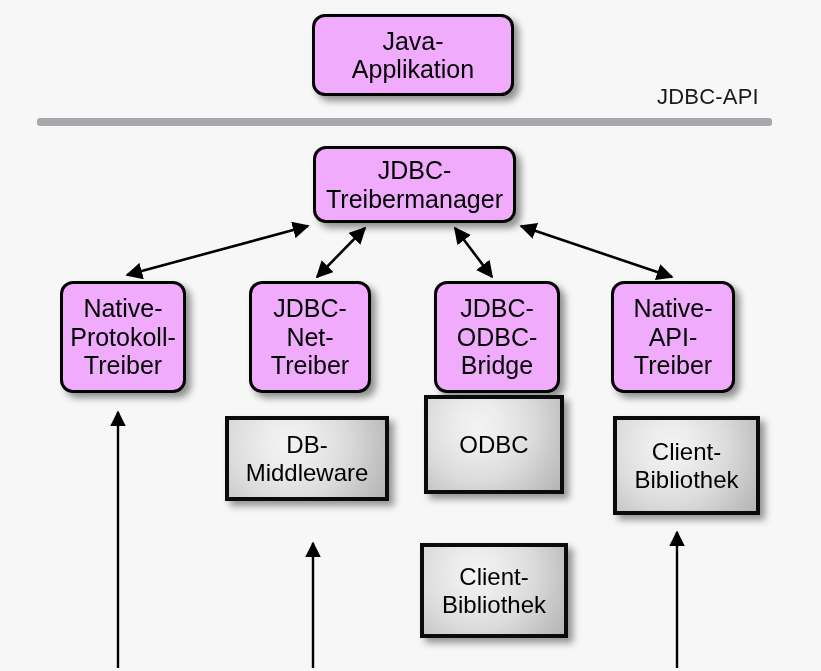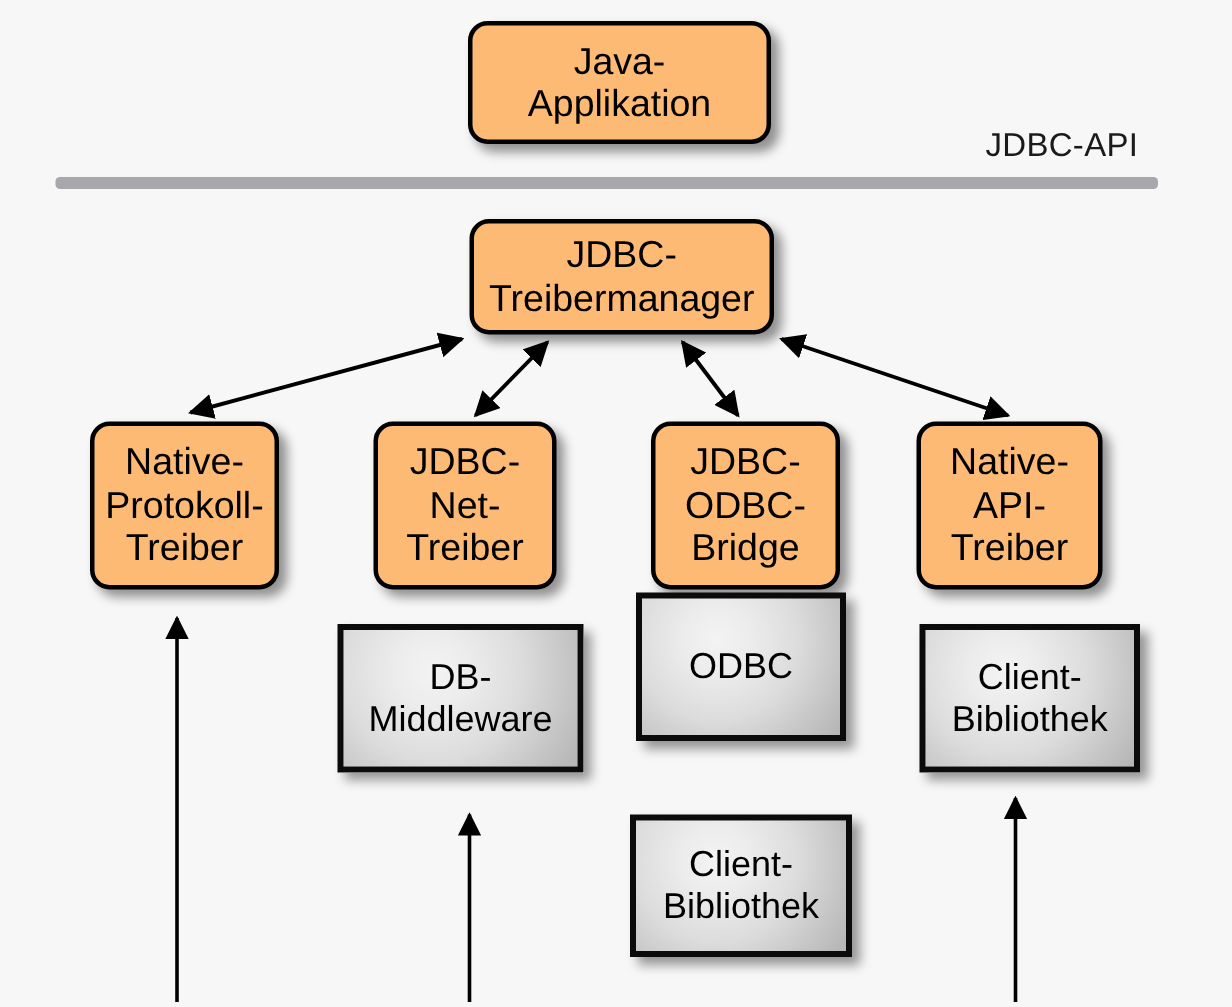--- a/index.html
+++ b/index.html
@@ -27,21 +27,21 @@
     align-items: center;
     justify-content: center;
     text-align: center;
     color: #000;
     line-height: 1.14;
     white-space: pre-line;
     z-index: 3;
   }
   
   .rbox {
-    background: #fdba74;
+    background: #f0abfc;
     border: 3px solid #000000;
     border-radius: 13px;
     box-shadow: 5px 5px 7px rgba(0,0,0,0.42);
     font-size: 25px;
   }
   
   .gbox {
     border: 4px solid #0b0b0b;
     border-radius: 0px;
     box-shadow: 5px 5px 7px rgba(0,0,0,0.40);
@@ -118,21 +118,21 @@
 Treiber</div>
 
   <div class="node rbox" style="left:434px; top:281px; width:126px; height:112px;">JDBC-
 ODBC-
 Bridge</div>
 
   <div class="node rbox" style="left:611px; top:281px; width:124px; height:112px;">Native-
 API-
 Treiber</div>
 
-  <div class="node gbox" style="left:225px; top:416px; width:164px; height:99px;">DB-
+  <div class="node gbox" style="left:225px; top:416px; width:164px; height:85px;">DB-
 Middleware</div>
 
   <div class="node gbox" style="left:424px; top:395px; width:140px; height:99px;">ODBC</div>
 
   <div class="node gbox" style="left:613px; top:416px; width:147px; height:99px;">Client-
 Bibliothek</div>
 
   <div class="node gbox" style="left:420px; top:543px; width:148px; height:95px;">Client-
 Bibliothek</div>
 

